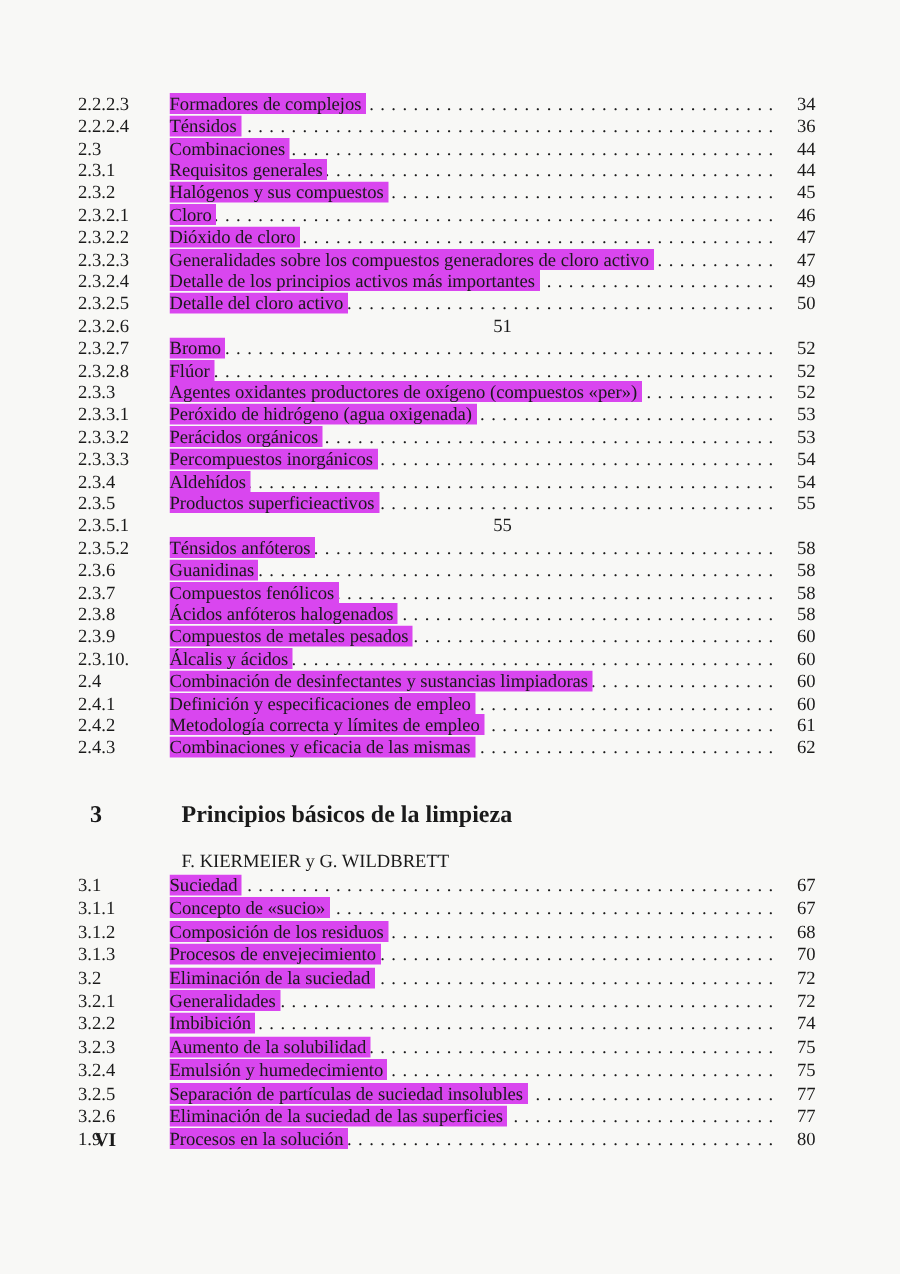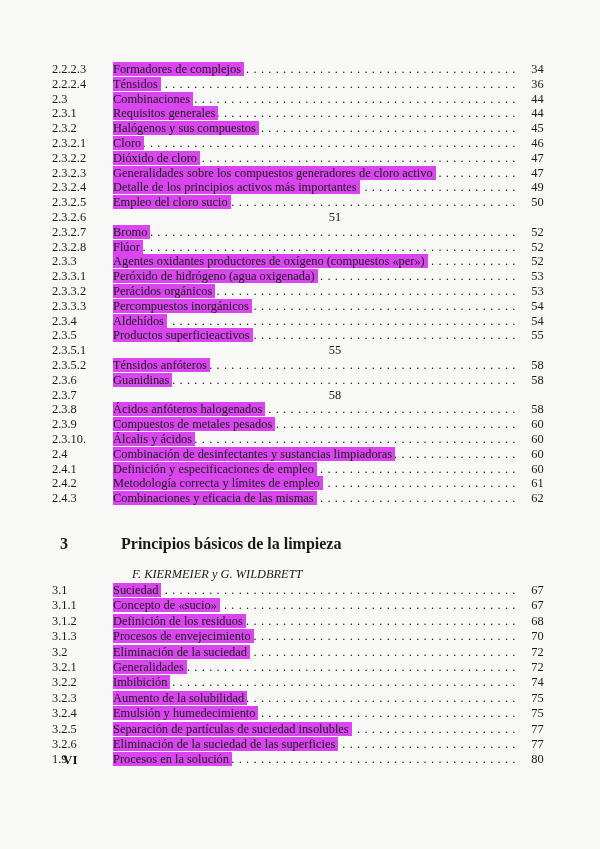--- a/index.html
+++ b/index.html
@@ -40,23 +40,22 @@
       overflow: hidden;
     }
     .pg { flex: 1; text-align: center; }
     #sec1 { top: 62px; }
     #chapter {
       position: absolute; left: 60px; top: 535px; width: 505px;
       font-size: 16px; font-weight: bold; display: flex;
     }
     #chapter .cn { width: 61px; }
     #authors {
-      position: absolute; left: 132px; top: 567px;
+      position: absolute; left: 121px; top: 567px;
       font-size: 12.4px;
-      font-style: italic;
     }
     #sec2 { top: 583px; }
     #sec2 .row { height: 15.4px; line-height: 15.4px; }
     #folio {
       position: absolute; left: 63px; top: 752px;
       font-size: 13px; font-weight: bold;
     }
   </style>
 </head>
 <body>
@@ -103,21 +102,21 @@
         <span class="title-wrap"><span class="t">Generalidades sobre los compuestos generadores de cloro activo</span></span>
         <span class="pg">47</span>
       </div>
       <div class="row">
         <span class="num">2.3.2.4</span>
         <span class="title-wrap"><span class="t">Detalle de los principios activos más importantes</span></span>
         <span class="pg">49</span>
       </div>
       <div class="row">
         <span class="num">2.3.2.5</span>
-        <span class="title-wrap"><span class="t">Empleo del cloro sucio</span></span>
+        <span class="title-wrap"><span class="t">Detalle del cloro activo</span></span>
         <span class="pg">50</span>
       </div>
       <div class="row">
         <span class="num">2.3.2.6</span>
         <span class="pg">51</span>
       </div>
       <div class="row">
         <span class="num">2.3.2.7</span>
         <span class="title-wrap"><span class="t">Bromo</span></span>
         <span class="pg">52</span>
@@ -166,20 +165,21 @@
         <span class="title-wrap"><span class="t">Ténsidos anfóteros</span></span>
         <span class="pg">58</span>
       </div>
       <div class="row">
         <span class="num">2.3.6</span>
         <span class="title-wrap"><span class="t">Guanidinas</span></span>
         <span class="pg">58</span>
       </div>
       <div class="row">
         <span class="num">2.3.7</span>
+        <span class="title-wrap"><span class="t">Compuestos fenólicos</span></span>
         <span class="pg">58</span>
       </div>
       <div class="row">
         <span class="num">2.3.8</span>
         <span class="title-wrap"><span class="t">Ácidos anfóteros halogenados</span></span>
         <span class="pg">58</span>
       </div>
       <div class="row">
         <span class="num">2.3.9</span>
         <span class="title-wrap"><span class="t">Compuestos de metales pesados</span></span>
@@ -224,21 +224,21 @@
         <span class="title-wrap"><span class="t">Suciedad</span></span>
         <span class="pg">67</span>
       </div>
       <div class="row">
         <span class="num">3.1.1</span>
         <span class="title-wrap"><span class="t">Concepto de «sucio»</span></span>
         <span class="pg">67</span>
       </div>
       <div class="row">
         <span class="num">3.1.2</span>
-        <span class="title-wrap"><span class="t">Definición de los residuos</span></span>
+        <span class="title-wrap"><span class="t">Composición de los residuos</span></span>
         <span class="pg">68</span>
       </div>
       <div class="row">
         <span class="num">3.1.3</span>
         <span class="title-wrap"><span class="t">Procesos de envejecimiento</span></span>
         <span class="pg">70</span>
       </div>
       <div class="row">
         <span class="num">3.2</span>
         <span class="title-wrap"><span class="t">Eliminación de la suciedad</span></span>

